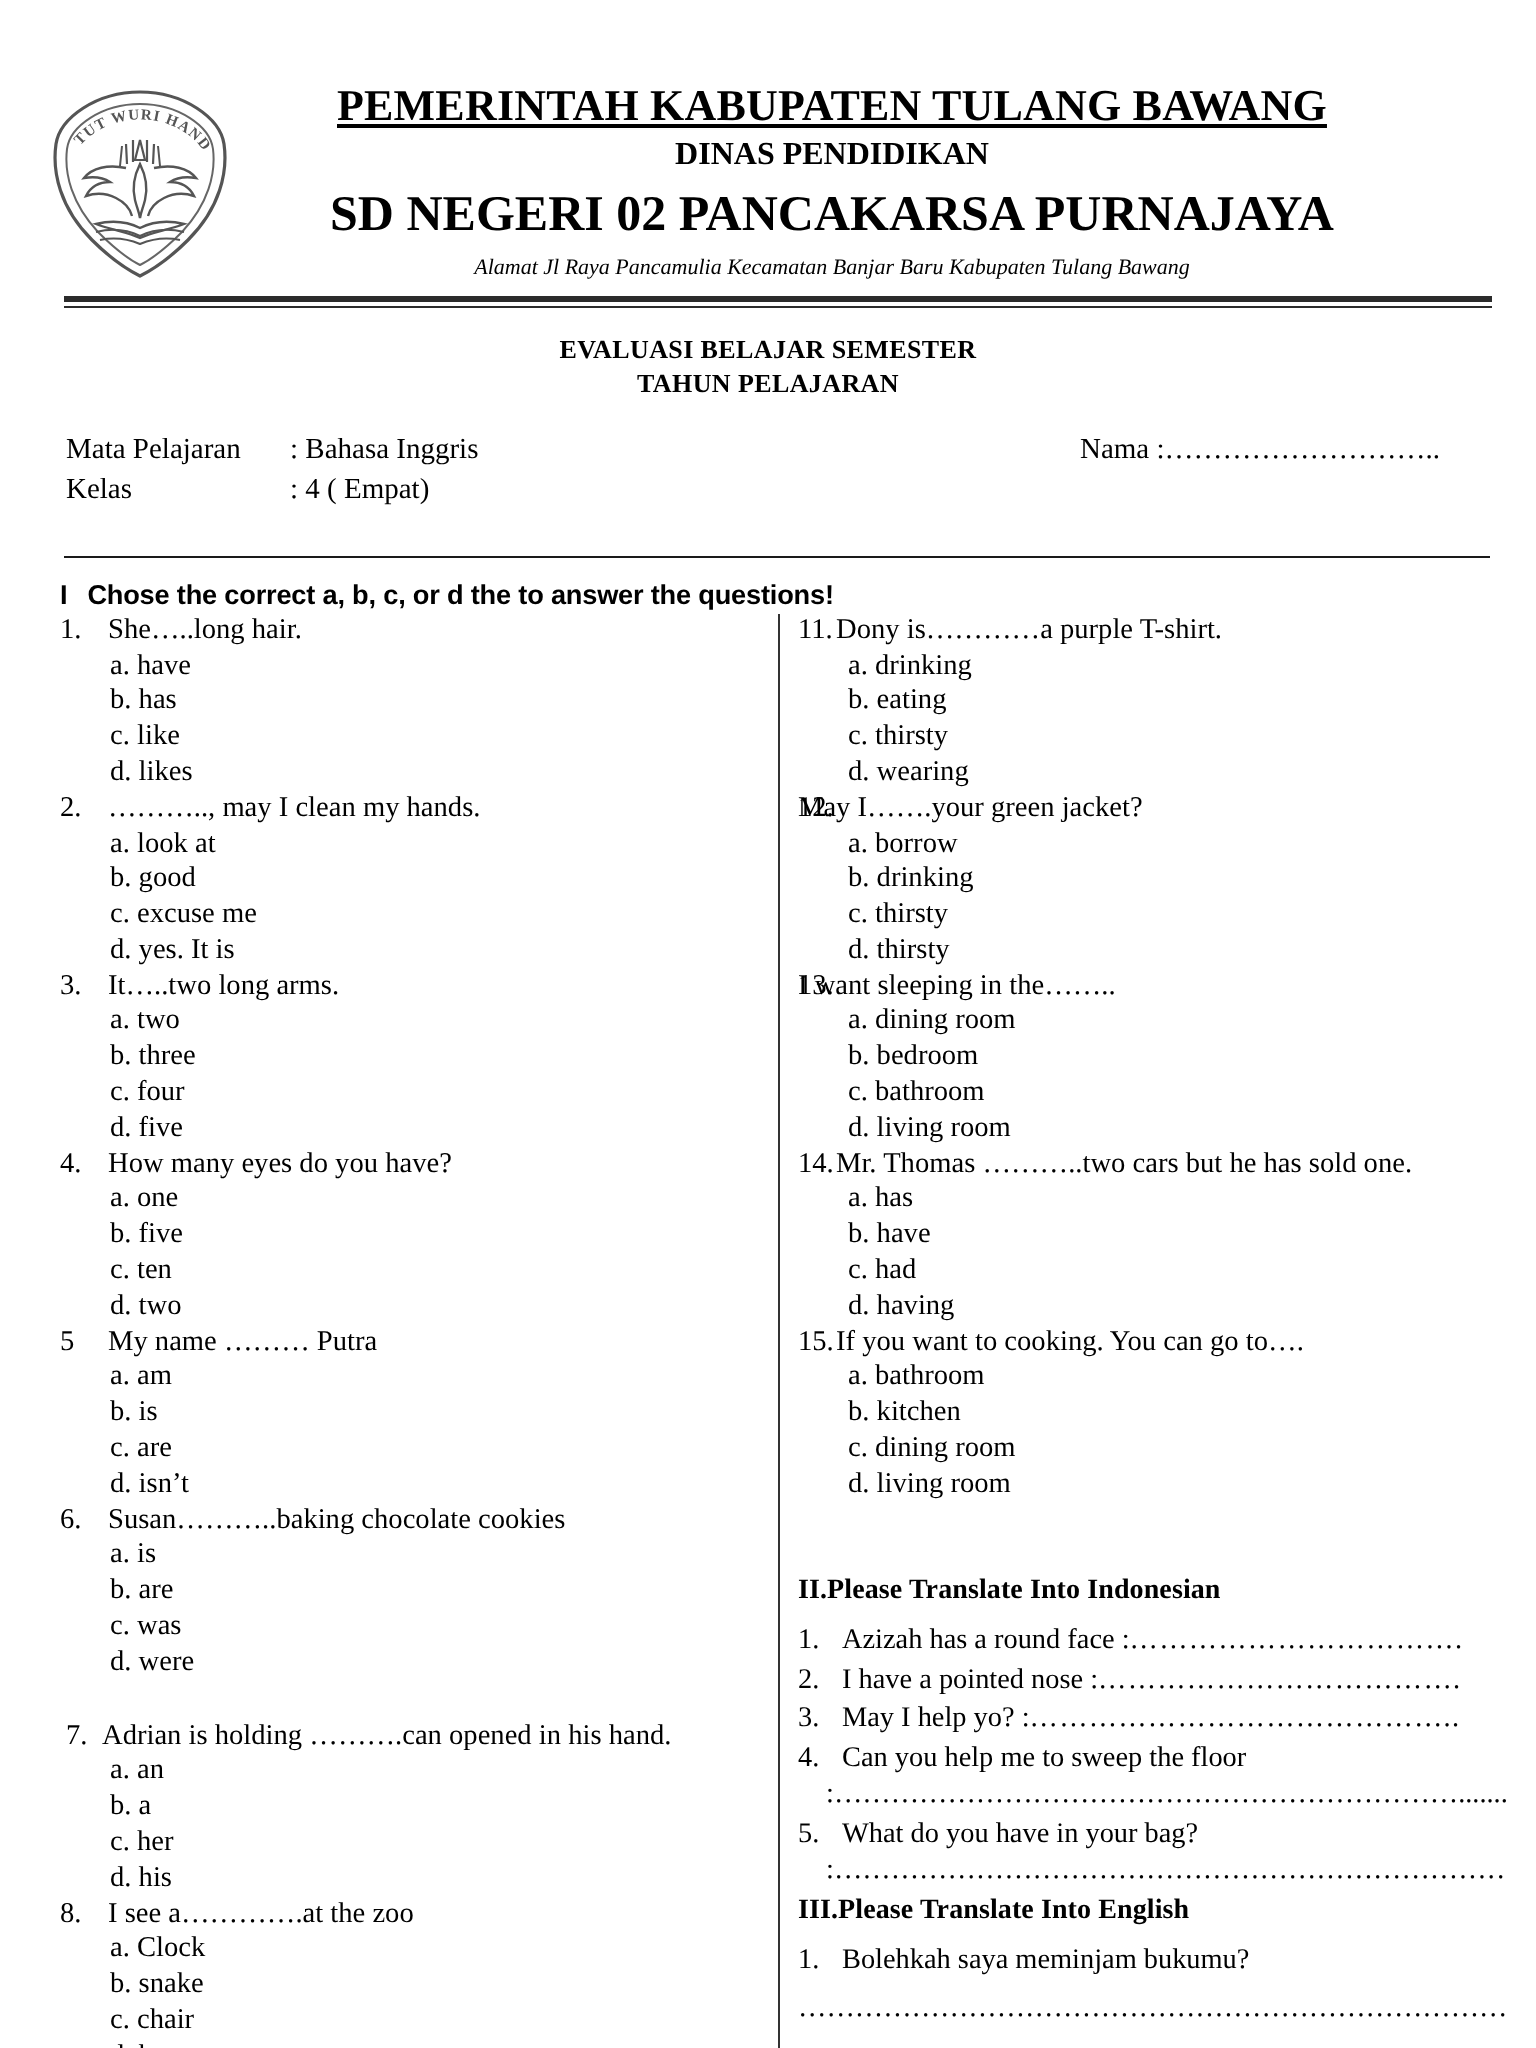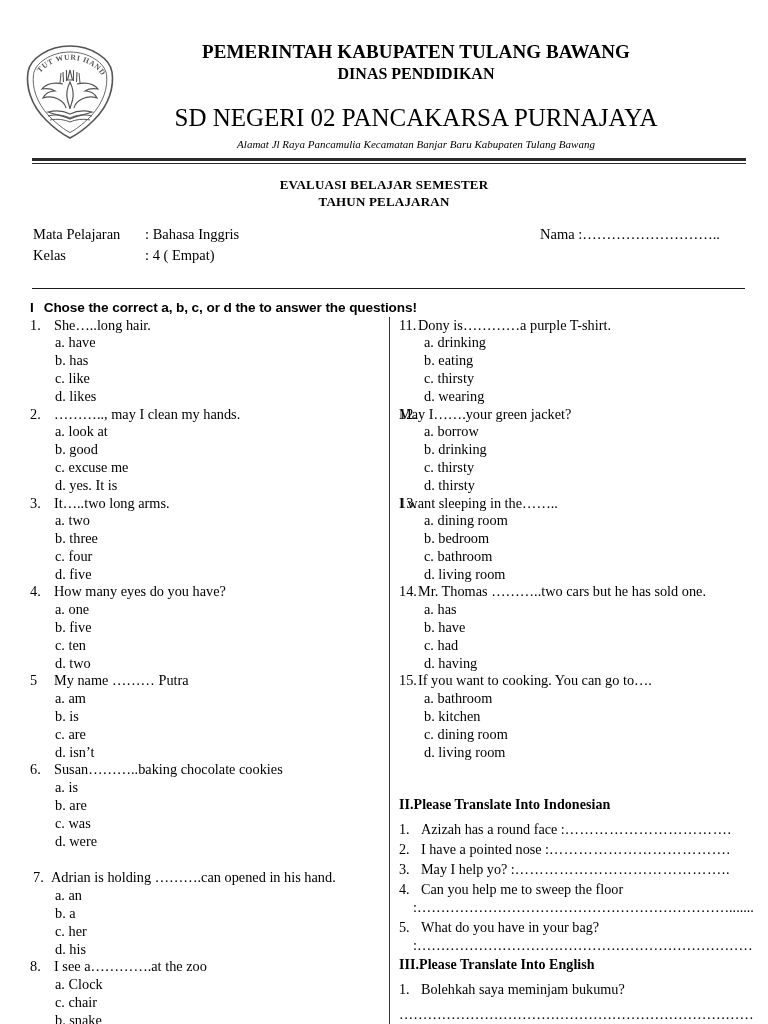--- a/index.html
+++ b/index.html
@@ -42,36 +42,37 @@
   .logo-box svg { display: block; }
 
   .head-text {
     flex: 1 1 auto;
     text-align: center;
     padding-right: 30px;
   }
   .head-line1 {
     font-family: "Liberation Serif", "DejaVu Serif", serif;
     font-weight: bold;
-    font-size: 19px;
+    font-size: 22px;
     letter-spacing: 0.1px;
     line-height: 1.22;
     white-space: nowrap;
+    text-decoration: underline;
   }
   .head-line2 {
     font-weight: bold;
     font-size: 16px;
     line-height: 1.3;
     margin-top: 1px;
   }
   .head-line3 {
-    font-weight: normal;
+    font-weight: bold;
     font-size: 25px;
     line-height: 1.2;
-    margin-top: 18px;
+    margin-top: 4px;
     white-space: nowrap;
   }
   .head-line4 {
     font-weight: normal;
     font-style: italic;
     font-size: 11px;
     line-height: 1.35;
     margin-top: 4px;
     white-space: nowrap;
   }
@@ -381,22 +382,22 @@
         </ul>
       </div>
 
       <div class="q">
         <div class="q-stem">
             <span class="q-num">8.</span>
             <span class="q-text">I see a………….at the zoo</span>
           </div>
         <ul class="opts">
           <li>a. Clock</li>
+          <li>b. snake</li>
           <li>c. chair</li>
-          <li>b. snake</li>
           <li>d. hen</li>
         </ul>
       </div>
 
     </div>
 
     <div class="col col-right">
 
       <div class="q">
         <div class="q-stem">

